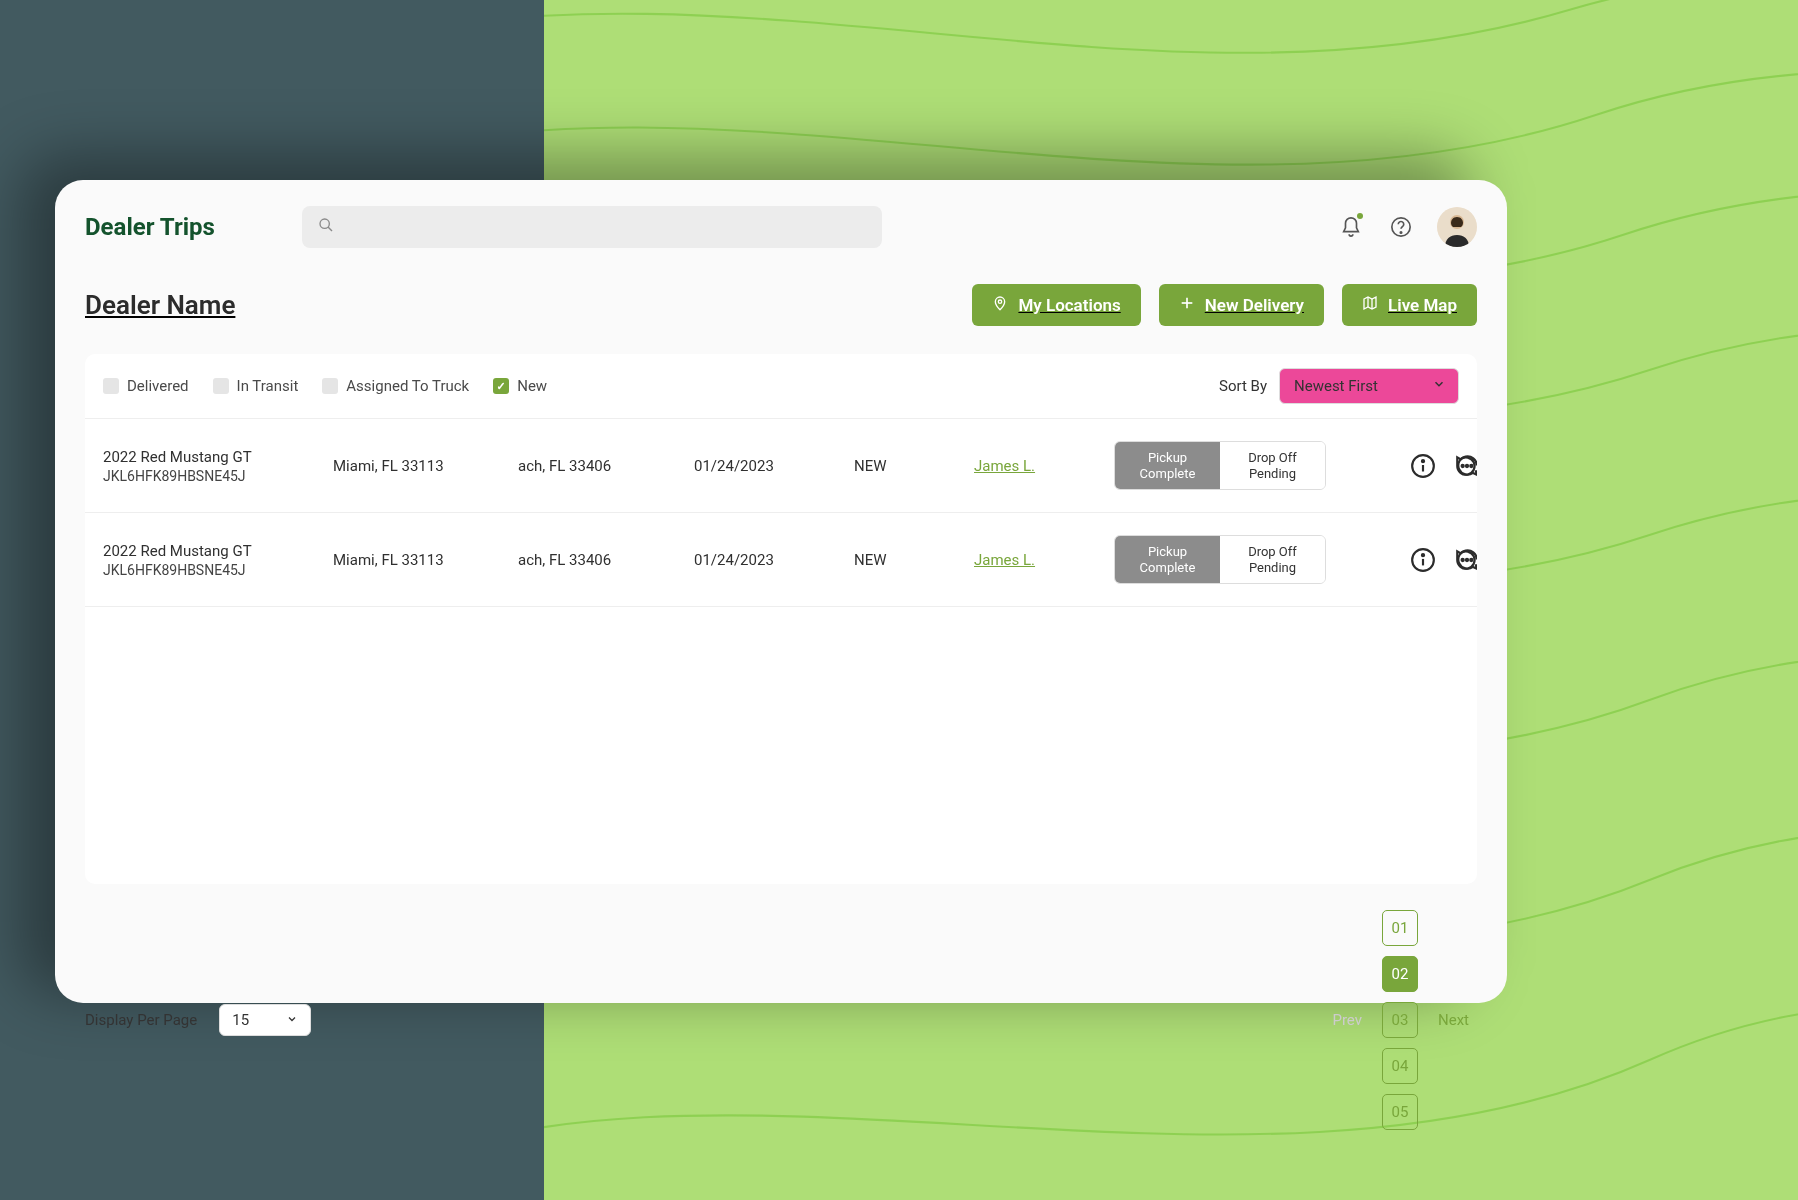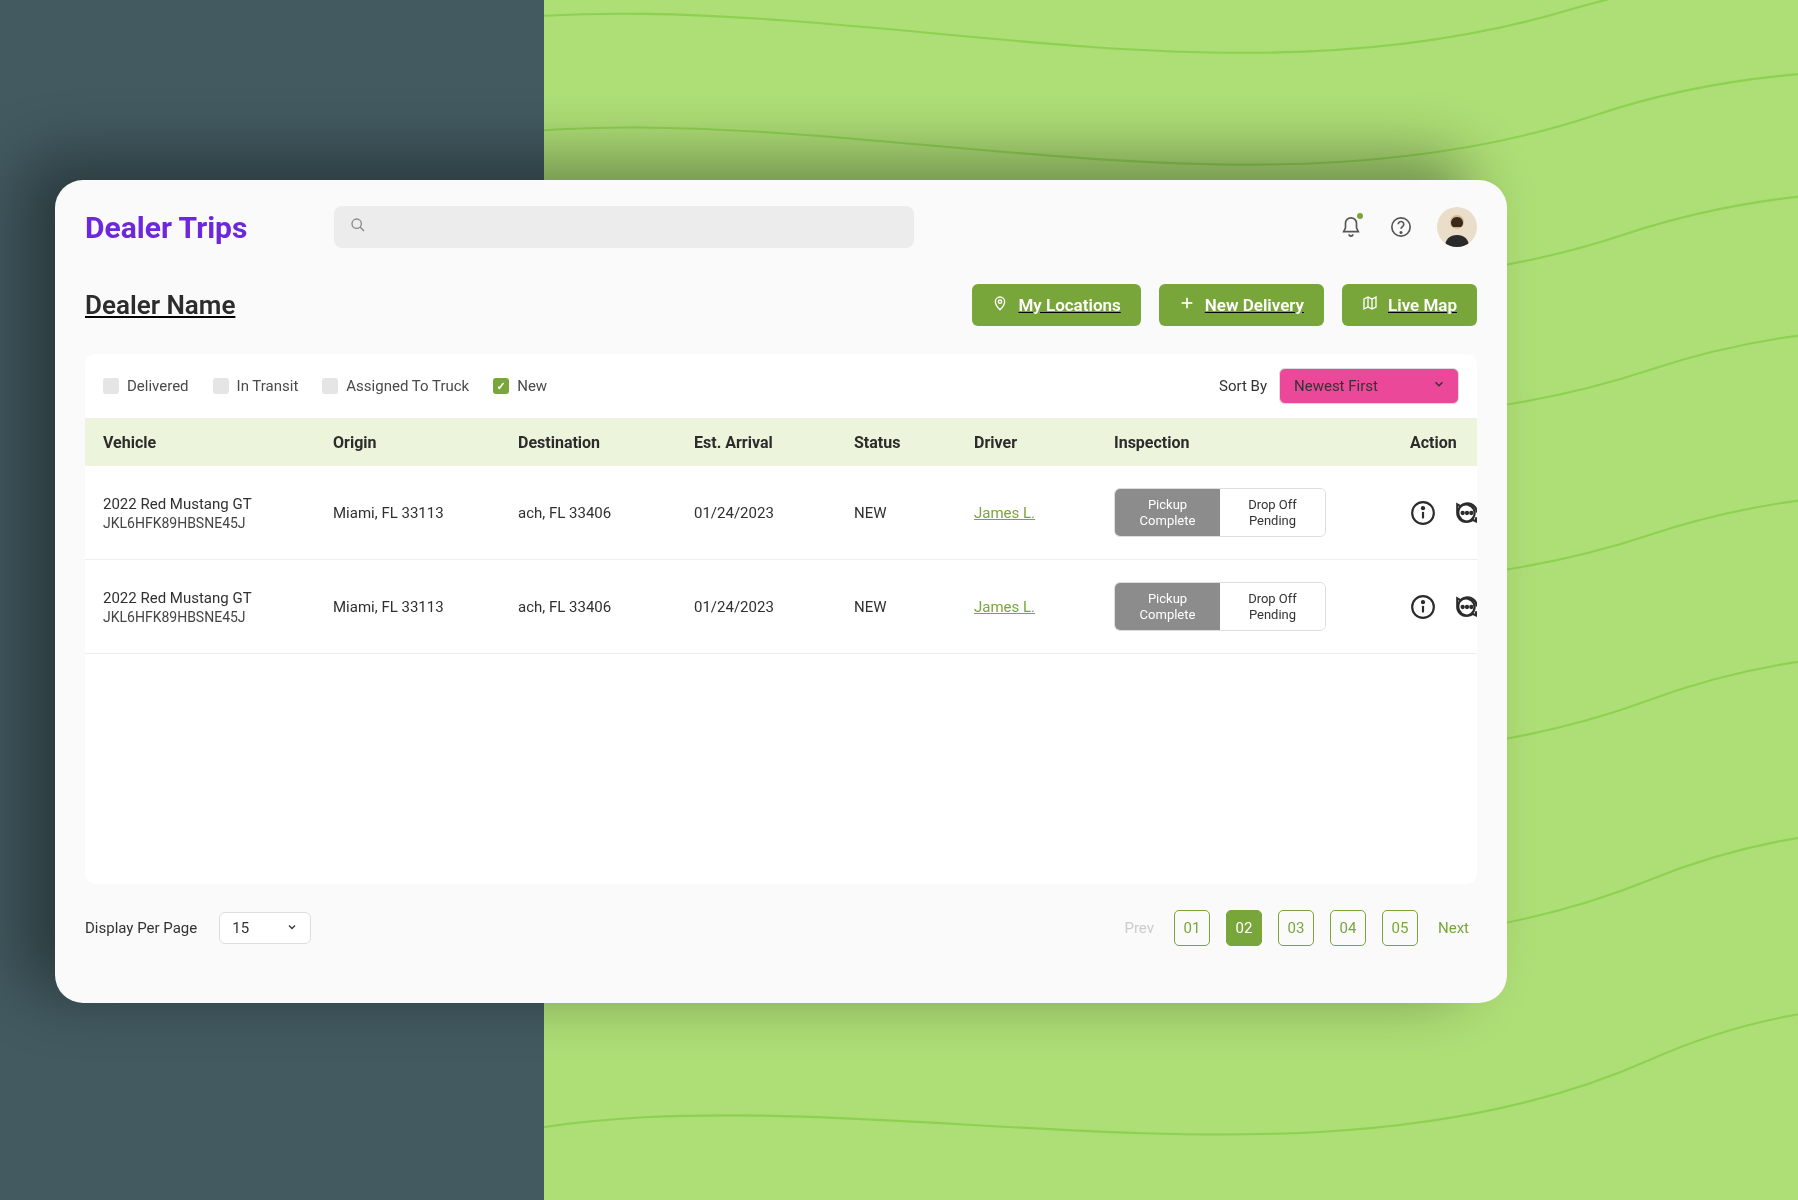--- a/index.html
+++ b/index.html
@@ -40,21 +40,21 @@
     flex-direction:column;
     padding: 26px 30px 22px 30px;
   }
 
   
   .header-row {
     display:flex; align-items:center; gap: 20px;
     padding: 0 0 18px 0;
   }
   .app-title {
-    font-size: 30px; font-weight: 700; color:#6d28d9; white-space:nowrap;
+    font-size: 24px; font-weight: 700; color:#14532d; white-space:nowrap;
     margin-right: 67px;
   }
   .search-wrap {
     flex: 0 0 580px;
     height: 42px;
     background:#ececec;
     border-radius: 8px;
     display:flex; align-items:center;
     padding: 0 16px;
     gap:10px;
@@ -287,30 +287,20 @@
       <div class="sort-select">
         <span>Newest First</span>
         <span class="chev">
           <svg width="14" height="14" viewBox="0 0 24 24" fill="none" stroke="#333" stroke-width="2.5">
               <polyline points="6 9 12 15 18 9"></polyline>
             </svg>
         </span>
       </div>
     </div>
 
-    <div class="thead">
-      <div class="c-vehicle">Vehicle</div>
-      <div class="c-origin">Origin</div>
-      <div class="c-dest">Destination</div>
-      <div class="c-arrival">Est. Arrival</div>
-      <div class="c-status">Status</div>
-      <div class="c-driver">Driver</div>
-      <div class="c-insp">Inspection</div>
-      <div class="c-action">Action</div>
-    </div>
 
     <div id="table-body">
         <div class="trow">
     <div class="c-vehicle">
       <div>2022 Red Mustang GT</div>
       <div class="ln2">JKL6HFK89HBSNE45J</div>
     </div>
     <div class="c-origin">Miami, FL 33113</div>
     <div class="c-dest">ach, FL 33406</div>
     <div class="c-arrival">01/24/2023</div>
@@ -390,21 +380,21 @@
         <span>15</span>
         <span class="chev">
           <svg width="12" height="12" viewBox="0 0 24 24" fill="none" stroke="#333" stroke-width="2.5">
               <polyline points="6 9 12 15 18 9"></polyline>
             </svg>
         </span>
       </div>
     </div>
     <div class="pager">
       <span class="page-link disabled">Prev</span>
-      <div id="page-nums" style="display:flex; gap:16px;">
+      <div id="page-nums" style="display:flex; gap:10px;flex-direction:column;">
           <div class="page-num">01</div>
           <div class="page-num active">02</div>
           <div class="page-num">03</div>
           <div class="page-num">04</div>
           <div class="page-num">05</div>
         </div>
       <span class="page-link">Next</span>
     </div>
   </div>
 </div>

